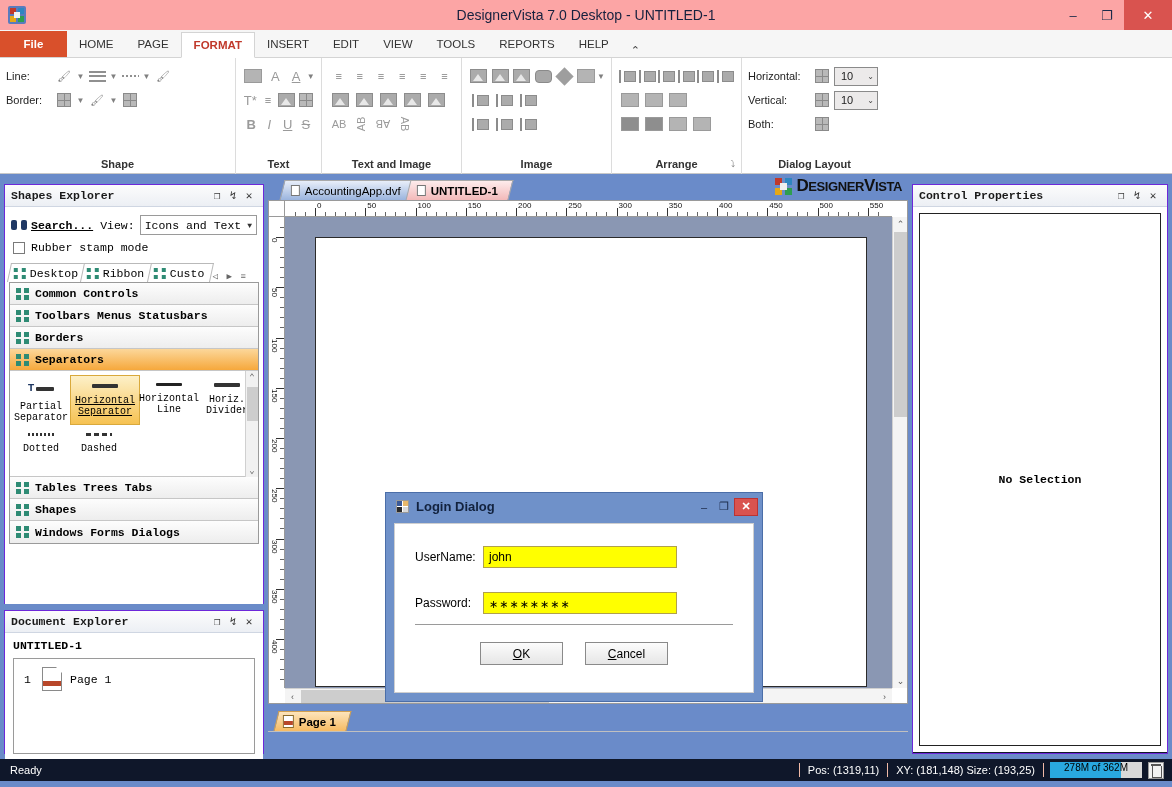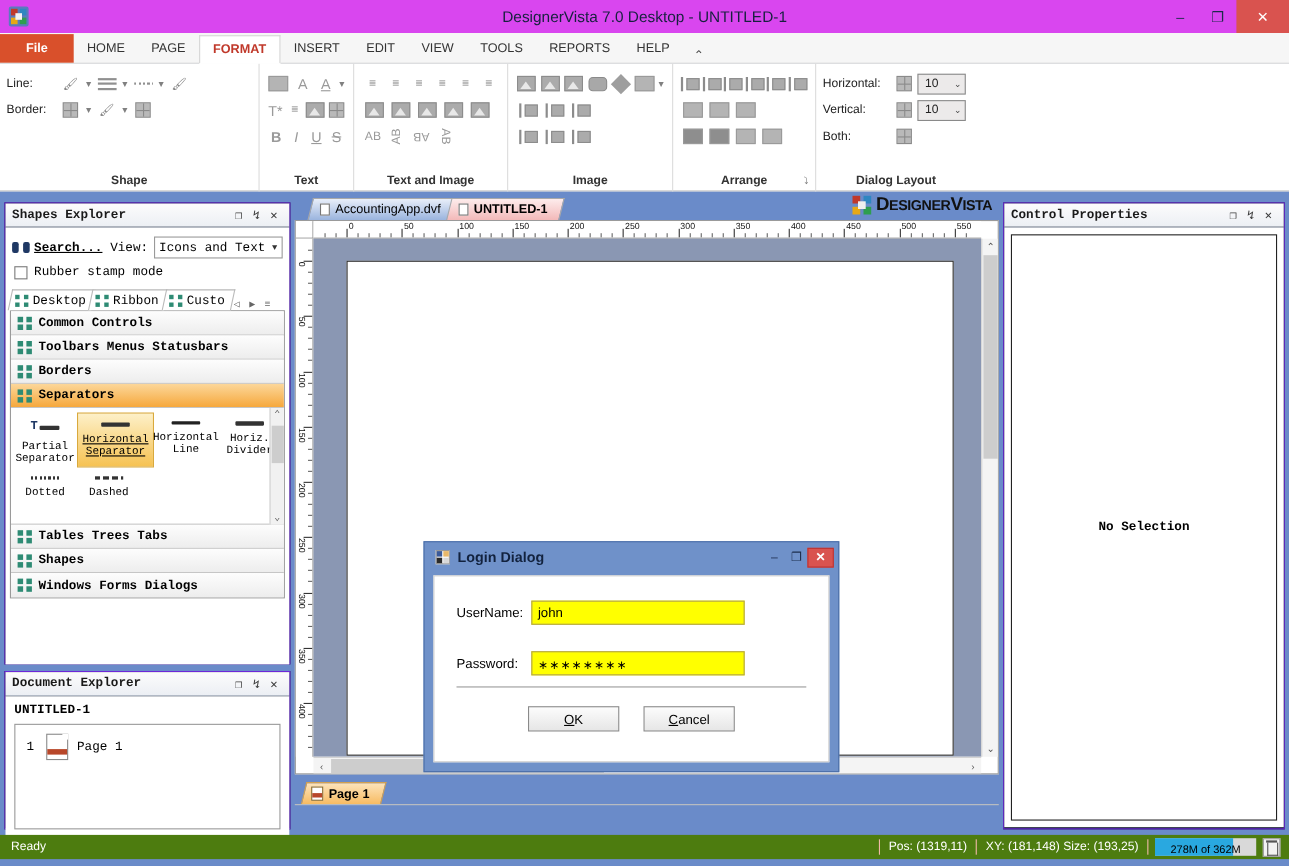--- a/index.html
+++ b/index.html
@@ -6,21 +6,21 @@
   html,body{
     width:1172px; height:787px; overflow:hidden;
     font-family:"Liberation Sans", sans-serif;
     font-size:11px; color:#000;
     background:#6a8bc9;
   }
   .app{ position:relative; width:1172px; height:787px; background:#6a8bc9; }
 
   
   .titlebar{ position:absolute; left:0; top:0; width:1172px; height:30px;
-    background:#d946ef; display:flex; align-items:center; }
+    background:#fca5a5; display:flex; align-items:center; }
   .app-icon{ width:18px;height:18px;margin-left:8px;position:relative;
     background:#5a7bbd; border-radius:2px; }
   .app-icon i{ position:absolute; width:6px; height:6px; }
   .ai1{left:2px;top:2px;background:#c0392b;}
   .ai2{left:10px;top:2px;background:#2e86c1;}
   .ai3{left:2px;top:10px;background:#e6a817;}
   .ai4{left:10px;top:10px;background:#2e9e4f;}
   .ai5{left:6px;top:6px;background:#f2f2f2;}
   .title-text{ position:absolute; left:0; right:0; text-align:center;
     font-size:14px; color:#16213e; }
@@ -240,26 +240,26 @@
 
   
   .rightcol{ position:absolute; left:912px; top:10px; width:256px; height:570px; }
   .cpbody{ background:#fff; height:545px; padding:6px; }
   .cpinner{ border:1px solid #222; height:100%; display:flex; align-items:center;
     justify-content:center; background:#fff; }
   .nosel{ font-weight:bold; font-size:11.5px; }
 
   
   .status{ position:absolute; left:0; top:759px; width:1172px; height:22px;
-    background:#4d7c0f; display:flex; align-items:center; color:#fff; font-size:11px; }
+    background:#0f172a; display:flex; align-items:center; color:#fff; font-size:11px; }
   .stleft{ padding-left:10px; flex:1; }
   .stcell{ padding:0 8px; border-left:1px solid #f0b9a7; height:14px;
     display:flex;align-items:center; }
   .mem{ width:92px;height:16px;background:#d9d9d9;position:relative;margin:0 6px;
-    display:flex;align-items:flex-end;justify-content:center;font-size:10px;color:#000;}
+    display:flex;align-items:flex-start;justify-content:center;font-size:10px;color:#000;}
   .memfill{ position:absolute;left:0;top:0;bottom:0;width:77%;background:#29a8e0; }
   .memtxt{ position:relative;z-index:2; }
   .trash{ width:16px;height:17px;background:#f2f2f2;border:1px solid #999;margin-right:8px;
     position:relative; }
   .trash:before{content:"";position:absolute;left:3px;top:3px;width:8px;height:11px;
     border:1px solid #555;border-top:none;}
   .trash:after{content:"";position:absolute;left:2px;top:1px;width:10px;height:2px;background:#555;}
 </style>
 </head>
 <body>

